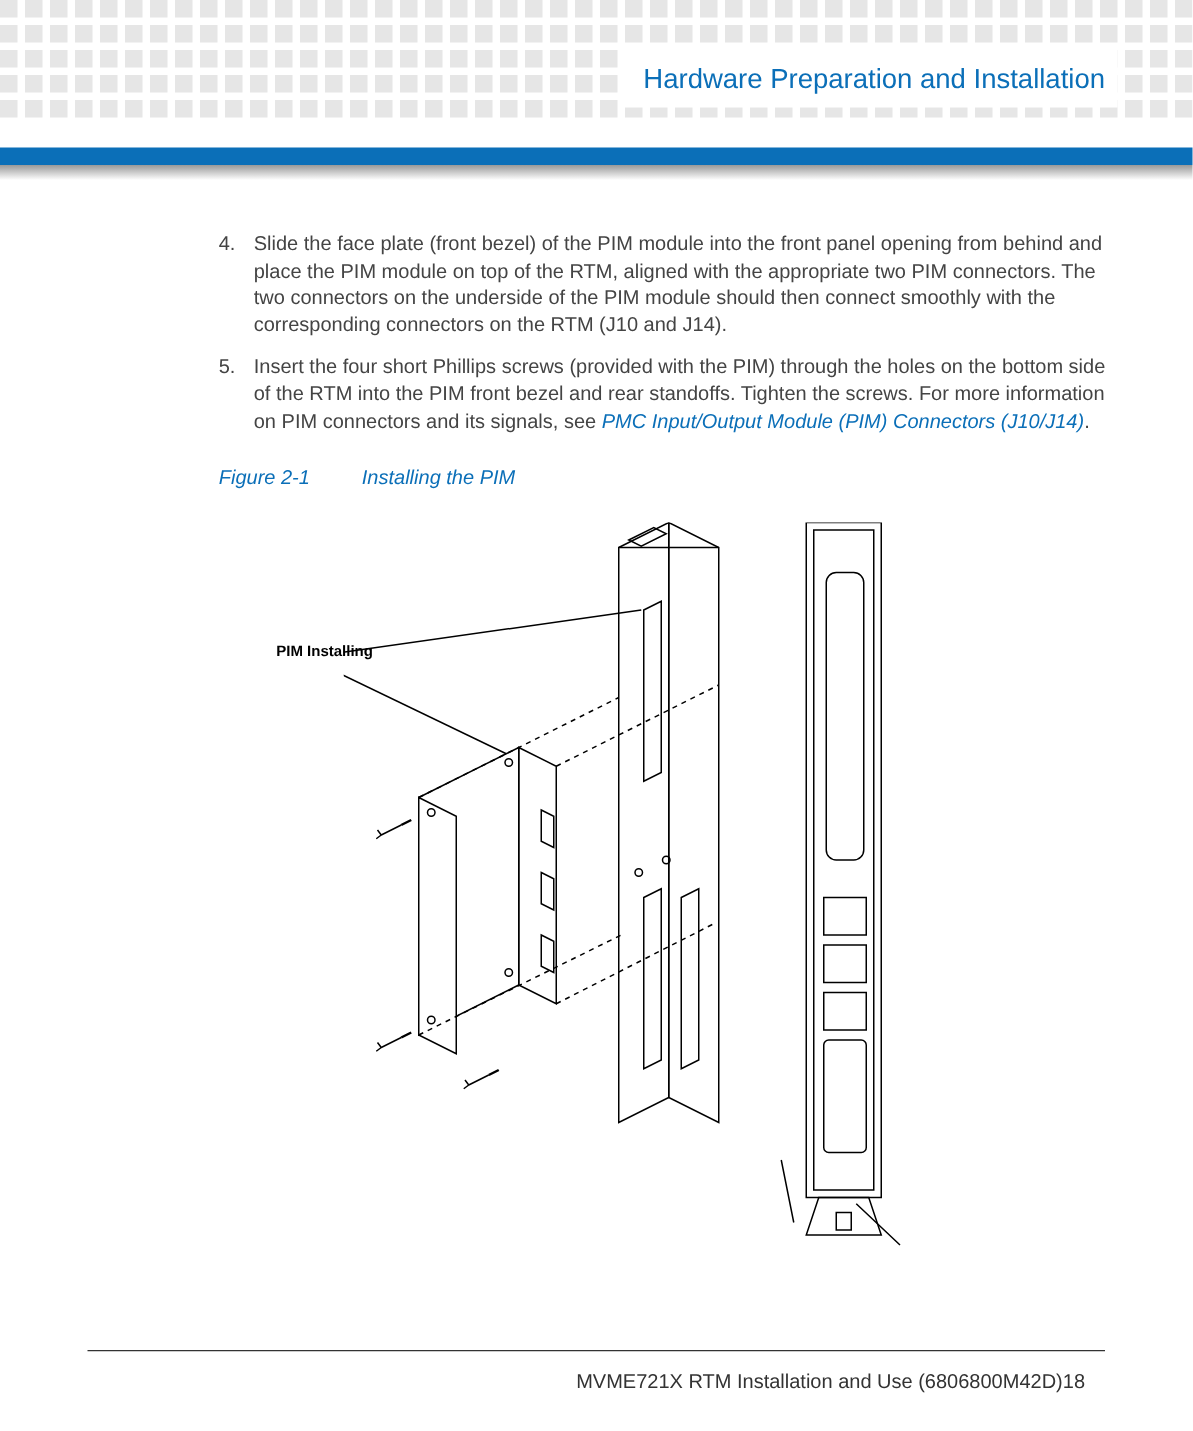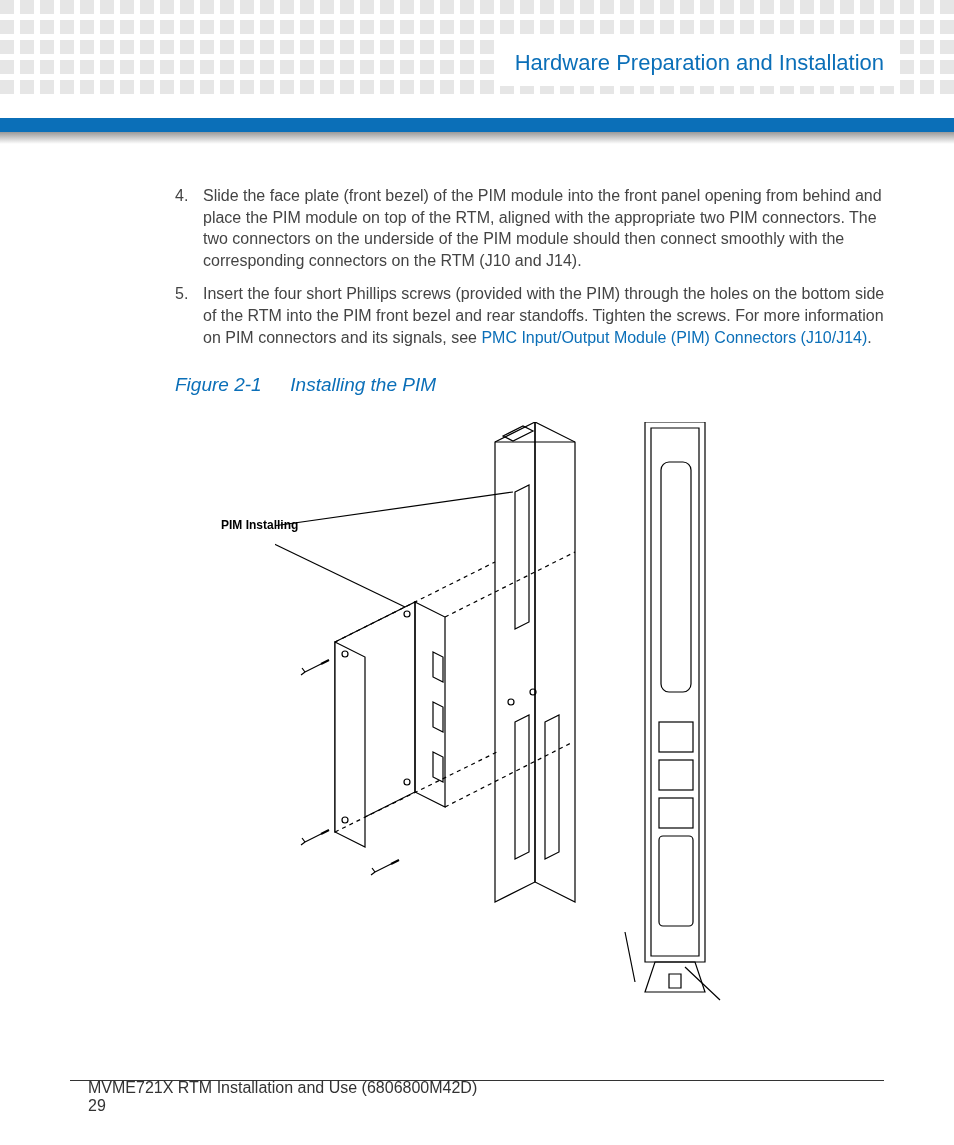--- a/index.html
+++ b/index.html
@@ -70,24 +70,25 @@
       line-height: 1.35;
       color: #444;
     }
     .list-num {
       width: 28px;
       flex-shrink: 0;
     }
     .list-text { flex: 1; }
     .link-text {
       color: #0b6fb8;
+      font-style: italic;
     }
     .figure-caption {
       margin-top: 26px;
-      font-size: 19px;
+      font-size: 16px;
       font-style: italic;
       color: #0b6fb8;
     }
     .figure-caption .fig-num {
       display: inline-block;
       width: 110px;
     }
     .figure-area {
       margin-top: 26px;
       width: 710px;
@@ -110,27 +111,26 @@
       position: absolute;
       bottom: 64px;
       left: 70px;
       width: 814px;
       height: 1px;
       background: #333;
     }
     .footer {
       position: absolute;
       bottom: 30px;
-      left: 88px;
+      left: 54px;
       width: 814px;
       display: flex;
       justify-content: flex-end;
       font-size: 16px;
       color: #333;
-      flex-direction: column;
     }
   </style>
 </head>
 <body>
 
 <div class="dot-pattern">
   <div class="dot-row">
       <div class="dot"></div>
       <div class="dot"></div>
       <div class="dot"></div>
@@ -470,14 +470,14 @@
           <path d="M -30 108 L 238 70" stroke-dasharray="none"></path>
         </g>
       </g>
     </svg>
   </div>
 </div>
 
 <div class="footer-line"></div>
 <div class="footer">
   <span>MVME721X RTM Installation and Use (6806800M42D)</span>
-  <span>29</span>
+  <span>18</span>
 </div>
 
 </body></html>

